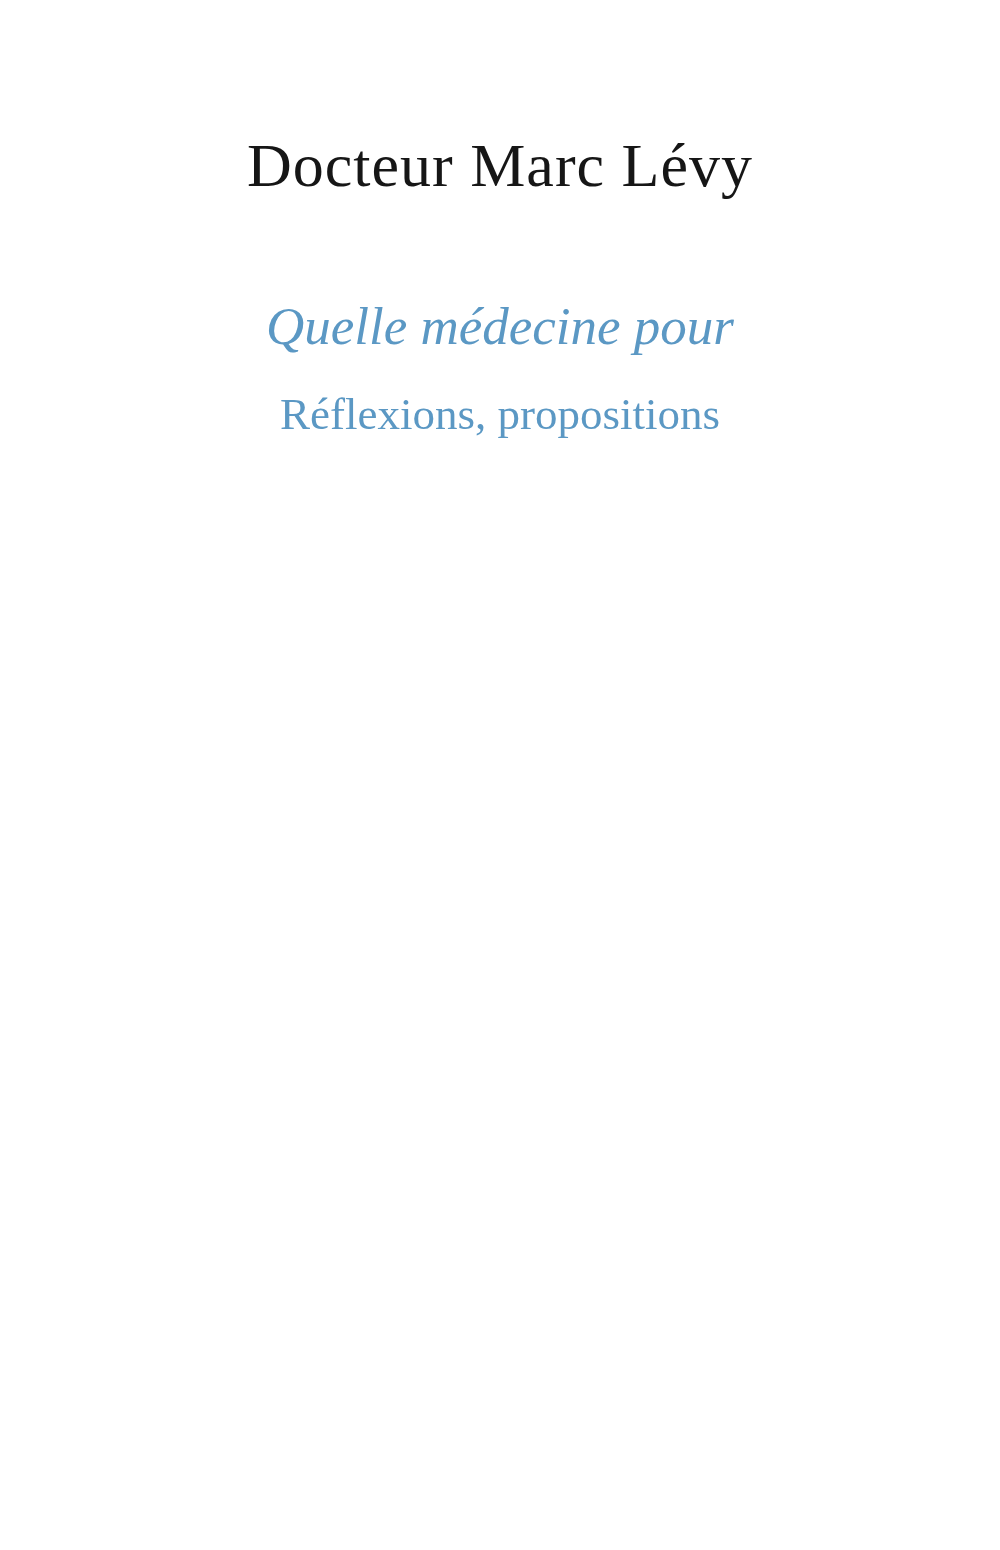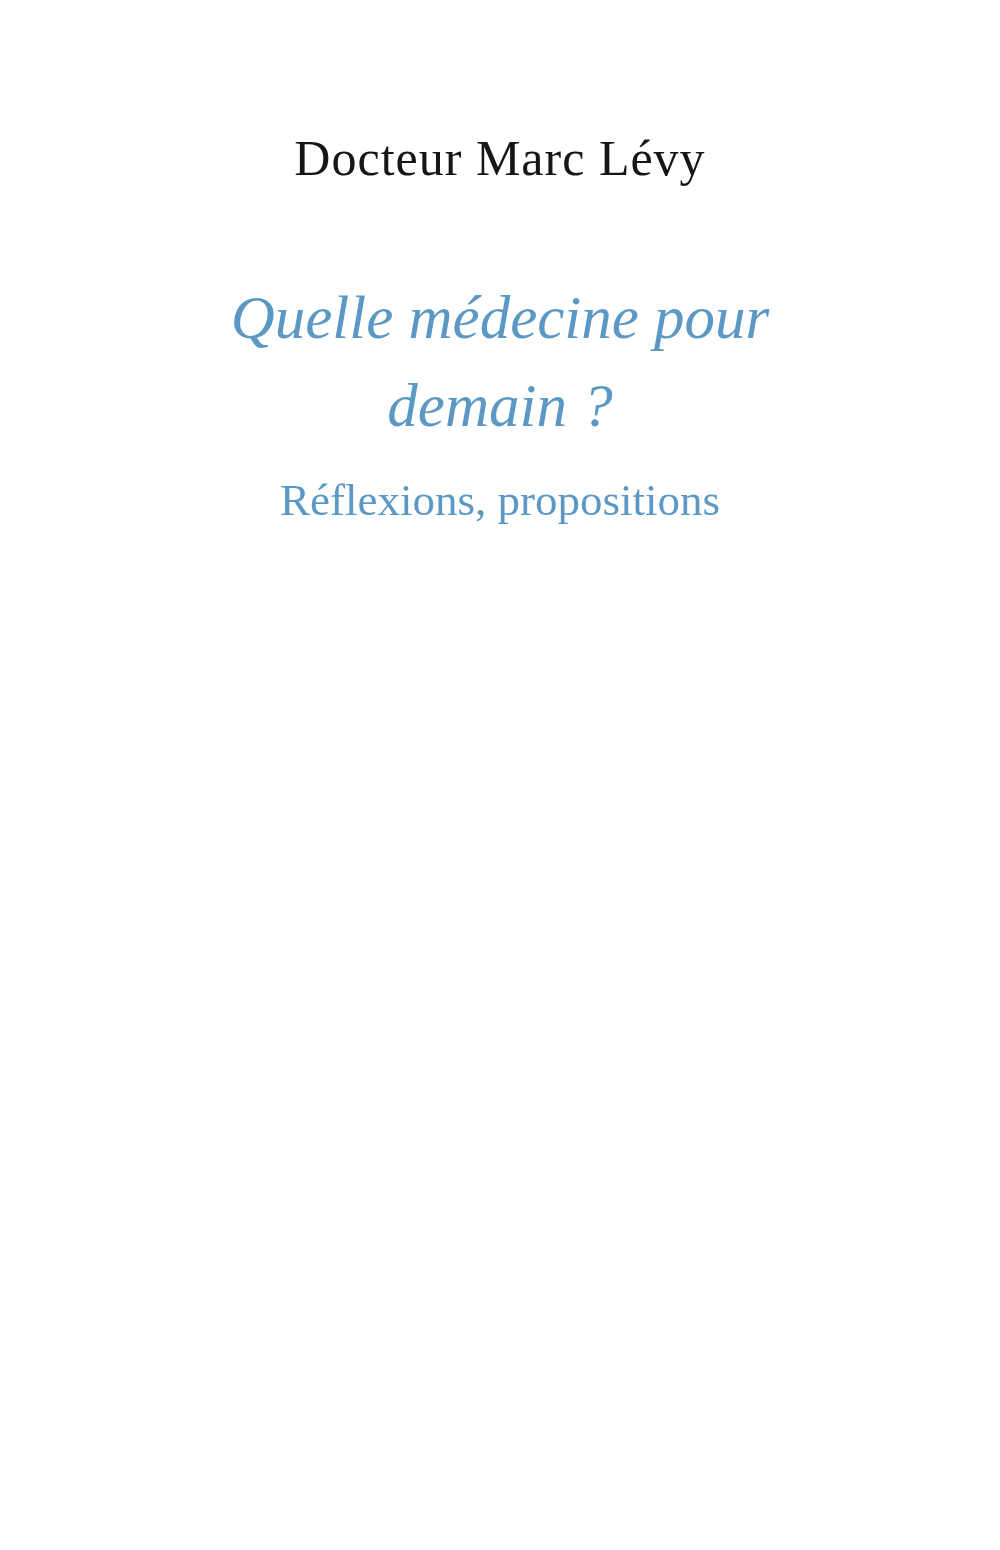--- a/index.html
+++ b/index.html
@@ -15,30 +15,30 @@
   }
   .page {
     width: 1000px;
     height: 1550px;
     box-sizing: border-box;
     text-align: center;
   }
   .author {
     margin: 0;
     padding-top: 128px;
-    font-size: 50px;
+    font-size: 62px;
     font-weight: 400;
     line-height: 1.2;
     color: #161616;
     letter-spacing: 1px;
   }
   .title {
     margin: 0;
     padding-top: 86px;
-    font-size: 61px;
+    font-size: 53px;
     font-style: italic;
     font-weight: 400;
     line-height: 1.45;
     color: #5b98c4;
   }
   .title .title-line {
     display: block;
   }
   .subtitle {
     margin: 0;
@@ -50,17 +50,16 @@
   }
 </style>
 </head>
 <body>
 
 <div class="page">
   <h2 class="author">Docteur Marc Lévy</h2>
 
   <h1 class="title">
     <span class="title-line">Quelle médecine pour</span>
-    <span class="title-line">demain ?</span>
   </h1>
 
   <h3 class="subtitle">Réflexions, propositions</h3>
 </div>
 
 </body></html>

